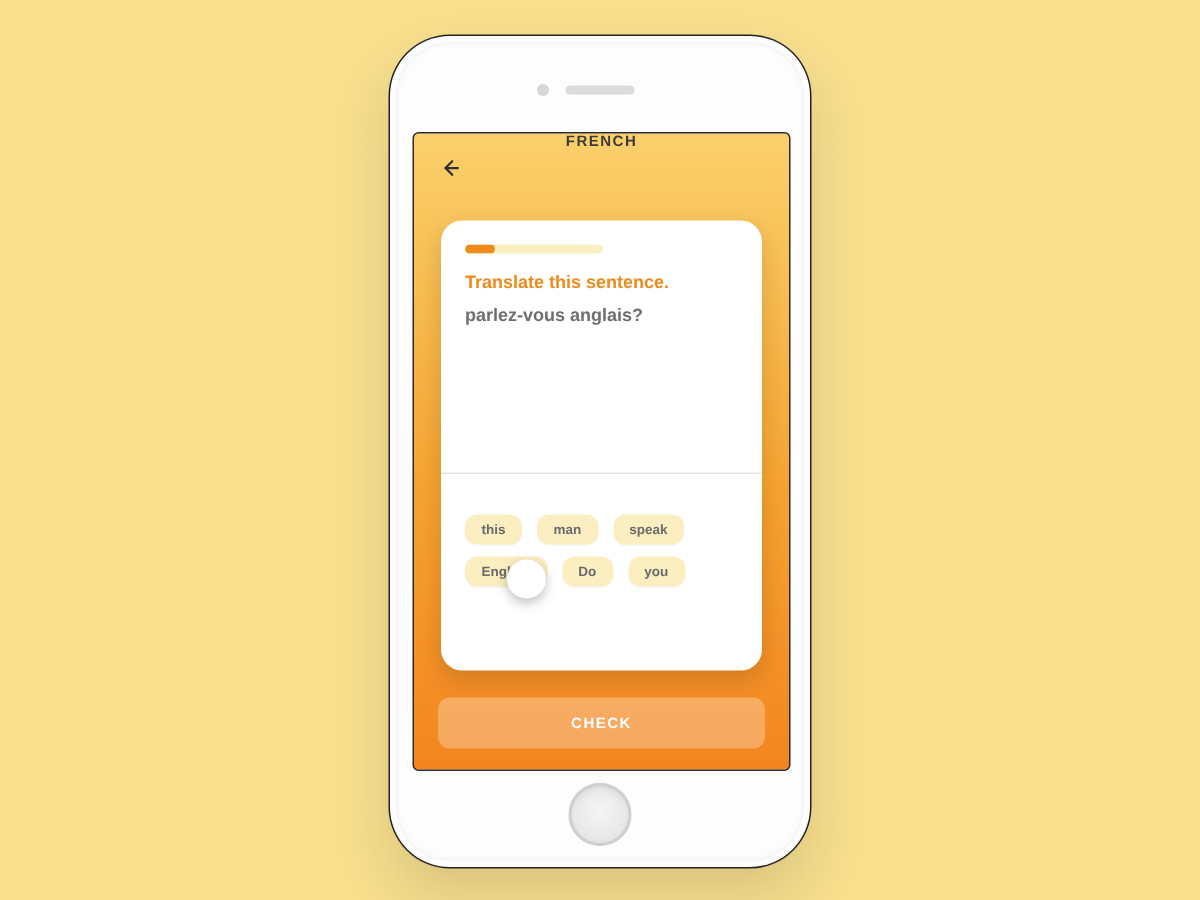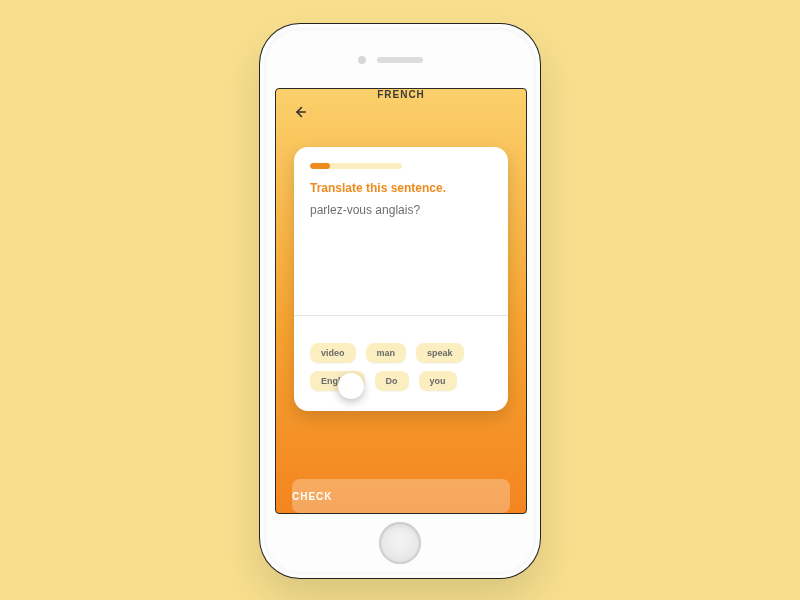--- a/index.html
+++ b/index.html
@@ -103,21 +103,21 @@
     letter-spacing: 1px;
     color: #3b3b3b;
   }
 
   
   .card {
     position: absolute;
     left: 18px;
     top: 58px;
     width: 214px;
-    height: 264px;
+    height: 300px;
     background: #ffffff;
     border-radius: 14px;
     box-shadow: 0 6px 16px rgba(0,0,0,0.15);
     padding: 16px 16px 14px 16px;
     box-sizing: border-box;
   }
 
   .progress-track {
     width: 92px;
     height: 6px;
@@ -134,21 +134,21 @@
 
   .instruction {
     font-size: 12px;
     font-weight: 700;
     color: #ee8b1c;
     margin-bottom: 8px;
   }
 
   .sentence {
     font-size: 12px;
-    font-weight: 400;
+    font-weight: 700;
     color: #6f6f6f;
   }
 
   .divider {
     position: absolute;
     left: 0;
     right: 0;
     top: 168px;
     height: 1px;
     background: #e5e5e5;
@@ -188,30 +188,31 @@
     background: #ffffff;
     box-shadow: 0 3px 8px rgba(0,0,0,0.25);
     pointer-events: none;
   }
 
   
   .check-btn {
     position: absolute;
     left: 16px;
     right: 16px;
-    bottom: 0;
+    bottom: 14px;
     height: 34px;
     border-radius: 8px;
     background: rgba(255,255,255,0.28);
     color: #ffffff;
     font-size: 10px;
     font-weight: 700;
     letter-spacing: 1px;
     display: flex;
     align-items: center;
+    justify-content: center;
     cursor: pointer;
   }
 </style>
 </head>
 <body>
 
 <div class="device">
   <div class="camera"></div>
   <div class="speaker"></div>
 
@@ -233,21 +234,21 @@
         <div class="progress-fill" style="width:22%"></div>
       </div>
 
       <div class="instruction">Translate this sentence.</div>
 
       <div class="sentence">parlez-vous anglais?</div>
 
       <div class="divider"></div>
 
       <div class="bank">
-        <div class="chip">video</div>
+        <div class="chip">this</div>
         <div class="chip">man</div>
         <div class="chip">speak</div>
         <div class="chip">English</div>
         <div class="chip">Do</div>
         <div class="chip">you</div>
       </div>
 
       <div class="knob"></div>
     </div>
 

